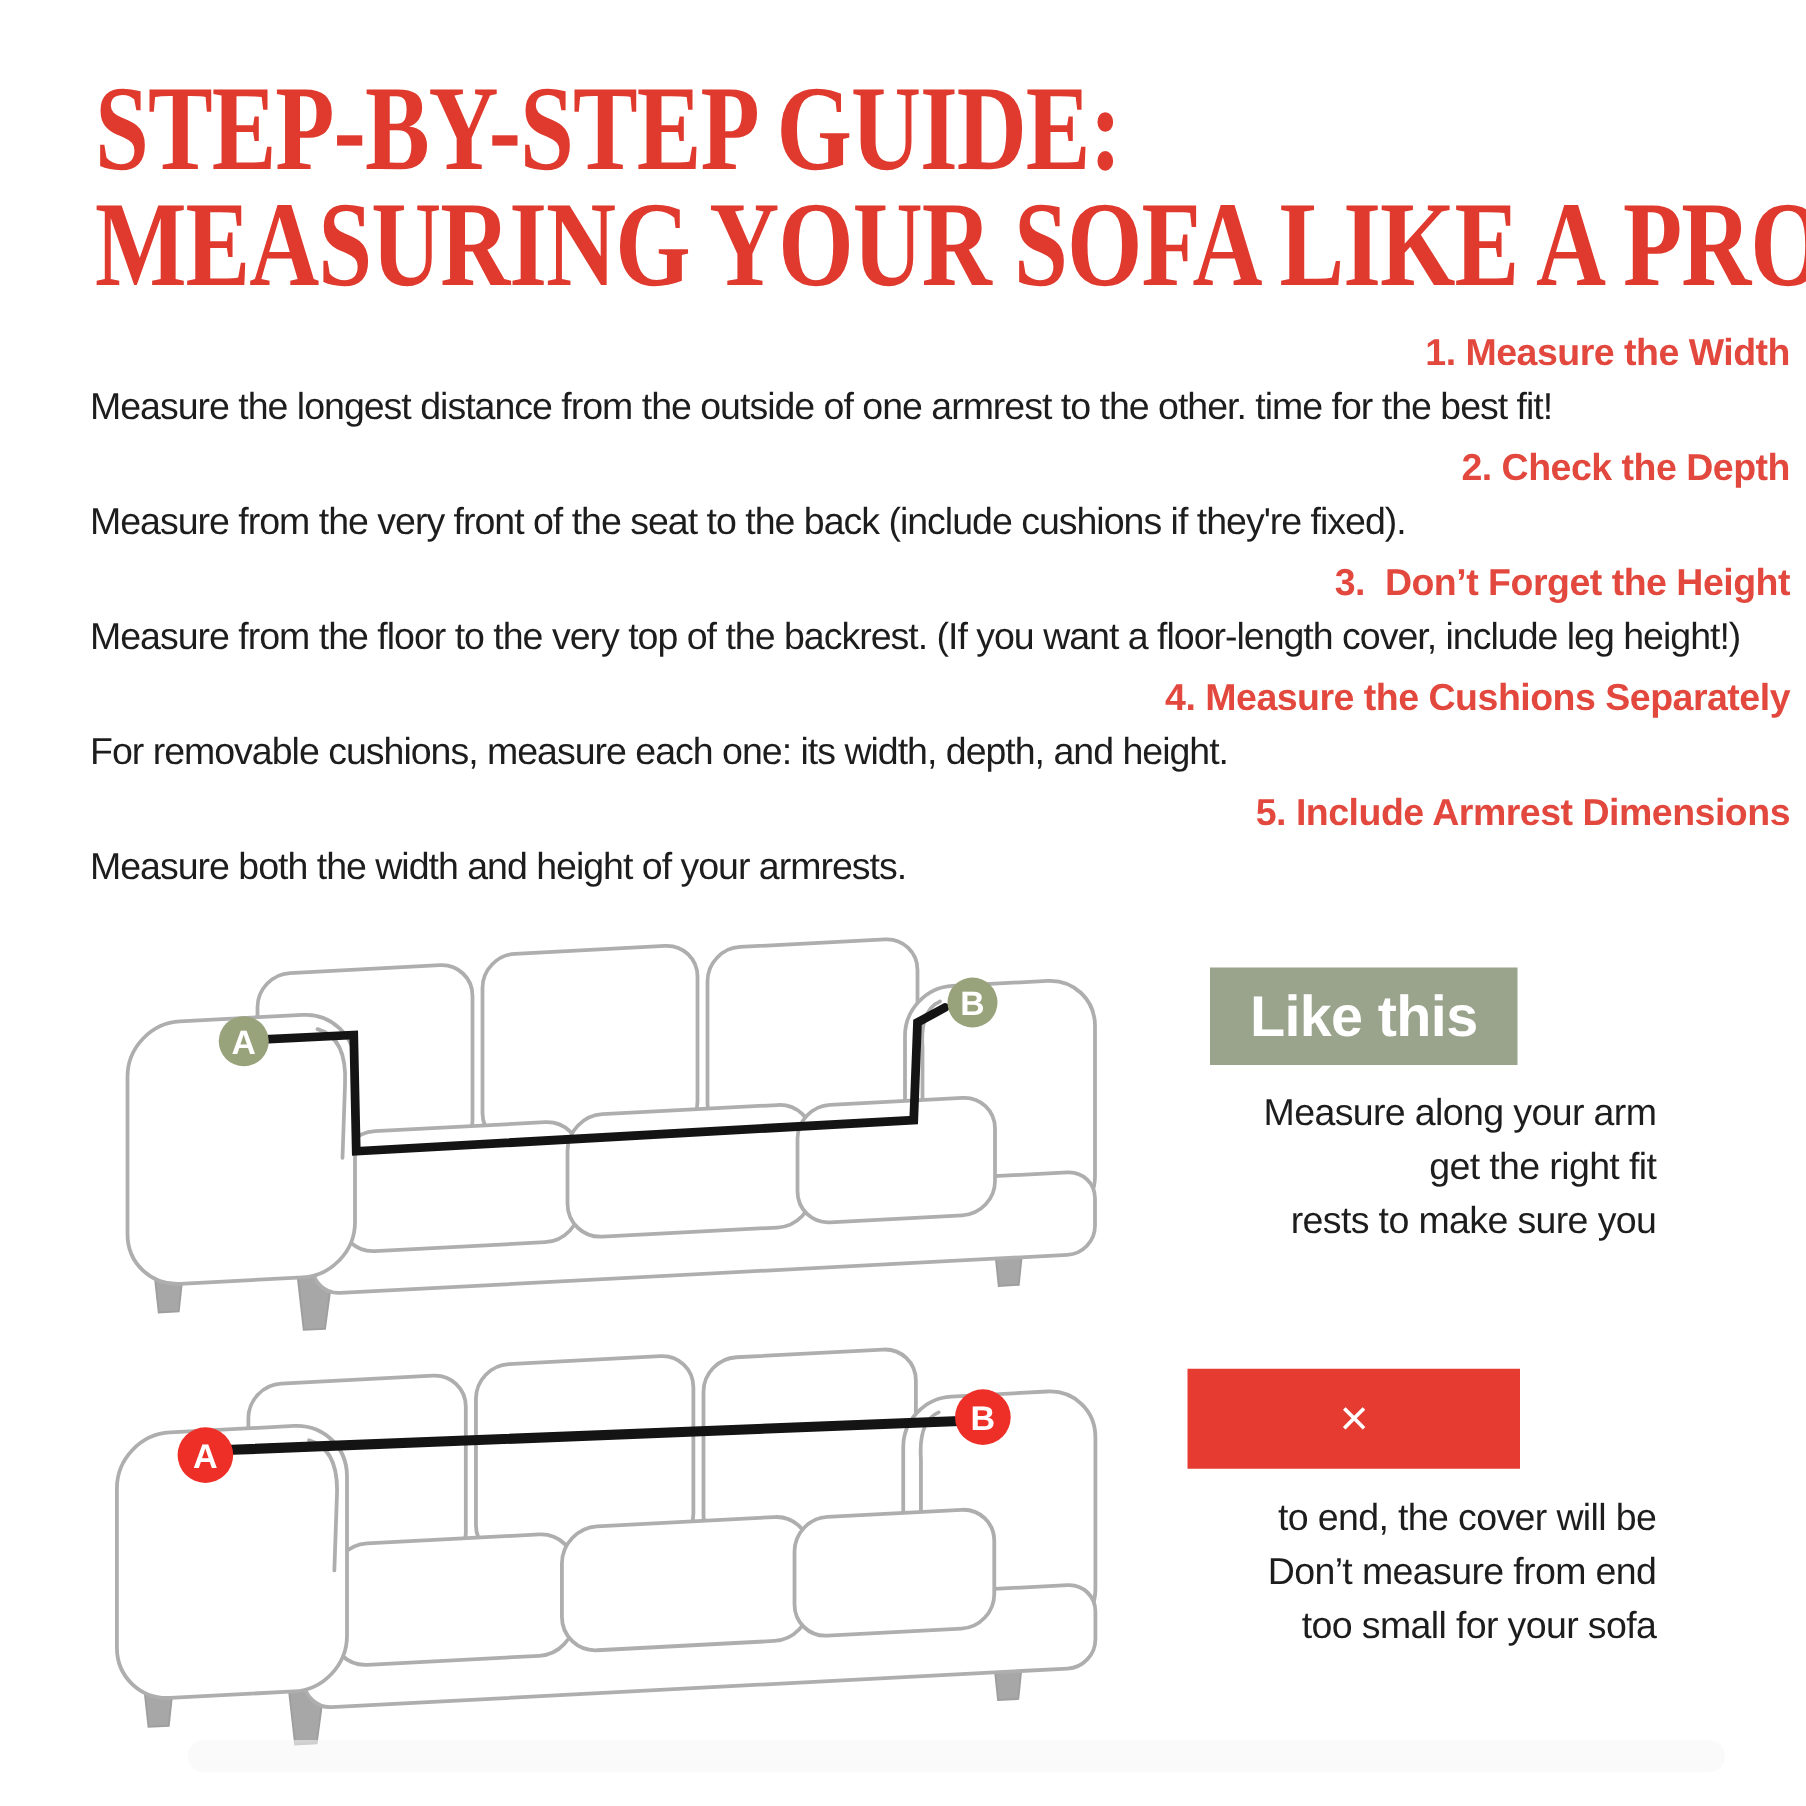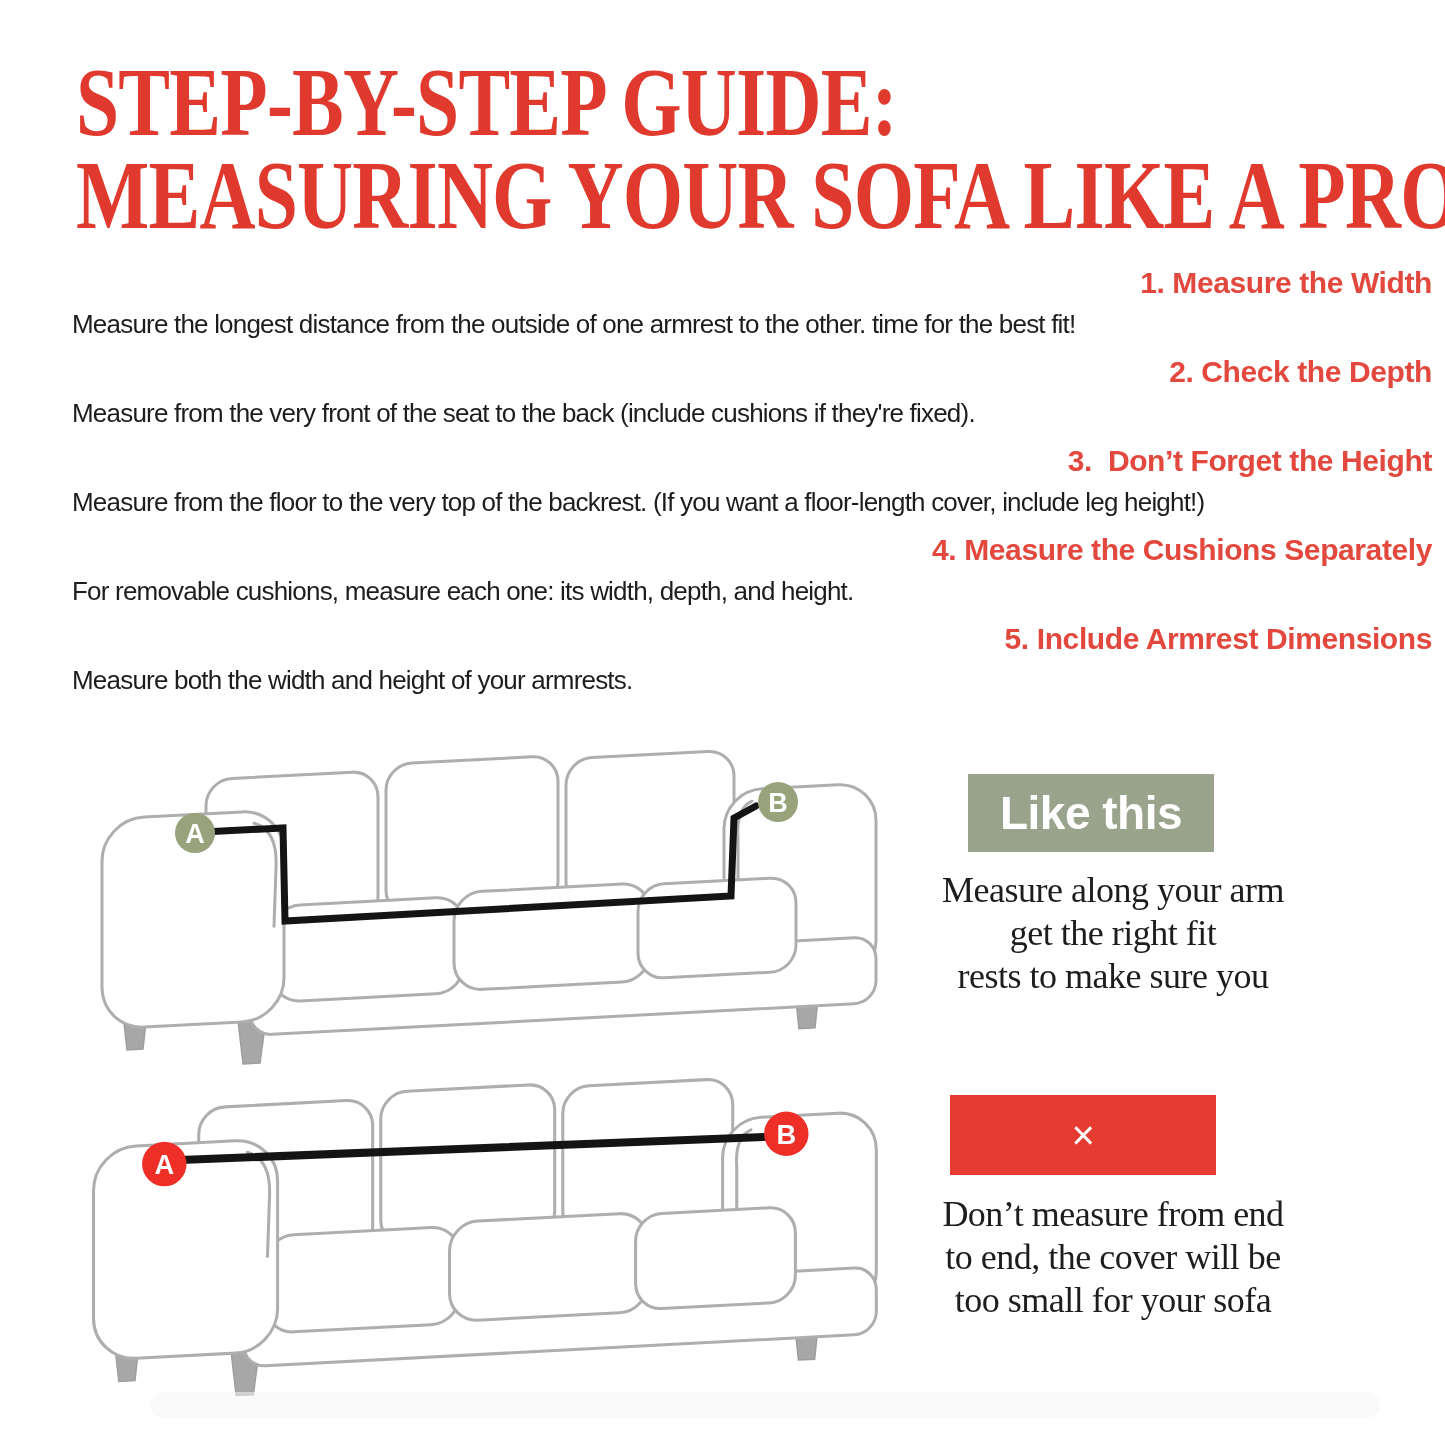--- a/index.html
+++ b/index.html
@@ -19,21 +19,21 @@
     font-family:"Liberation Serif",serif;font-weight:700;color:var(--title_red);
     font-size:97px;line-height:93px;letter-spacing:-1px;white-space:nowrap;
   }
   .title-line{display:block;transform:scaleX(0.8);transform-origin:0 50%;}
   .steps{position:absolute;left:72px;top:266px;width:1360px;}
   .step-heading{
     font-size:30px;font-weight:700;color:var(--heading_red);
     letter-spacing:-0.4px;margin:0 0 9px 0;white-space:pre-wrap;text-align:right;
   }
   .step-body{
-    font-size:26px;color:var(--text_dark);letter-spacing:-0.8px;
+    font-size:30px;color:var(--text_dark);letter-spacing:-0.8px;
     margin:0 0 15px 0;white-space:nowrap;
   }
   .sofa-svg{position:absolute;}
   .sofa-svg.correct{left:88px;top:740px;width:816px;height:352px;}
   .sofa-svg.incorrect{left:78px;top:1068px;width:828px;height:356px;}
   .sofa-outline rect,.sofa-outline path.contour{
     fill:#ffffff;stroke:var(--sofa_line);stroke-width:3;
     stroke-linejoin:round;stroke-linecap:round;
   }
   .sofa-outline path.inner{fill:none;stroke:var(--sofa_line);stroke-width:3;stroke-linecap:round;}
@@ -44,22 +44,22 @@
     fill:#ffffff;text-anchor:middle;
   }
   .badge{
     position:absolute;display:flex;align-items:center;justify-content:center;
     color:#ffffff;font-weight:700;font-size:46px;letter-spacing:-0.5px;text-align:right;
   }
   .badge.like{left:968px;top:774px;width:246px;height:78px;background:var(--badge_green);}
   .badge.not{left:950px;top:1095px;width:266px;height:80px;background:var(--badge_red);gap:16px;}
   .badge .x-icon{font-weight:400;font-size:40px;line-height:1;}
   .callout-text{
-    position:absolute;width:424px;text-align:center;
-    font-size:36px;line-height:43px;letter-spacing:-0.5px;color:var(--text_dark);font-family:Liberation Serif, serif;
+    position:absolute;width:424px;text-align:right;
+    font-size:30px;line-height:43px;letter-spacing:-0.5px;color:var(--text_dark);
   }
   .callout-text.like{left:901px;top:869px;}
   .callout-text.not{left:901px;top:1193px;}
   .floor-shadow{
     position:absolute;left:150px;top:1392px;width:1230px;height:26px;
     background:#f5f5f5;border-radius:13px;opacity:.55;
   }
 </style>
 </head>
 <body>
@@ -155,20 +155,20 @@
   <div class="callout-text like">
     <div>Measure along your arm</div>
     <div>get the right fit</div>
     <div>rests to make sure you</div>
   </div>
 
   <div class="badge not">
     <span class="x-icon">×</span>
   </div>
   <div class="callout-text not">
+    <div>to end, the cover will be</div>
     <div>Don’t measure from end</div>
-    <div>to end, the cover will be</div>
     <div>too small for your sofa</div>
   </div>
 
   <div class="floor-shadow"></div>
 
 </div>
 
 </body></html>

